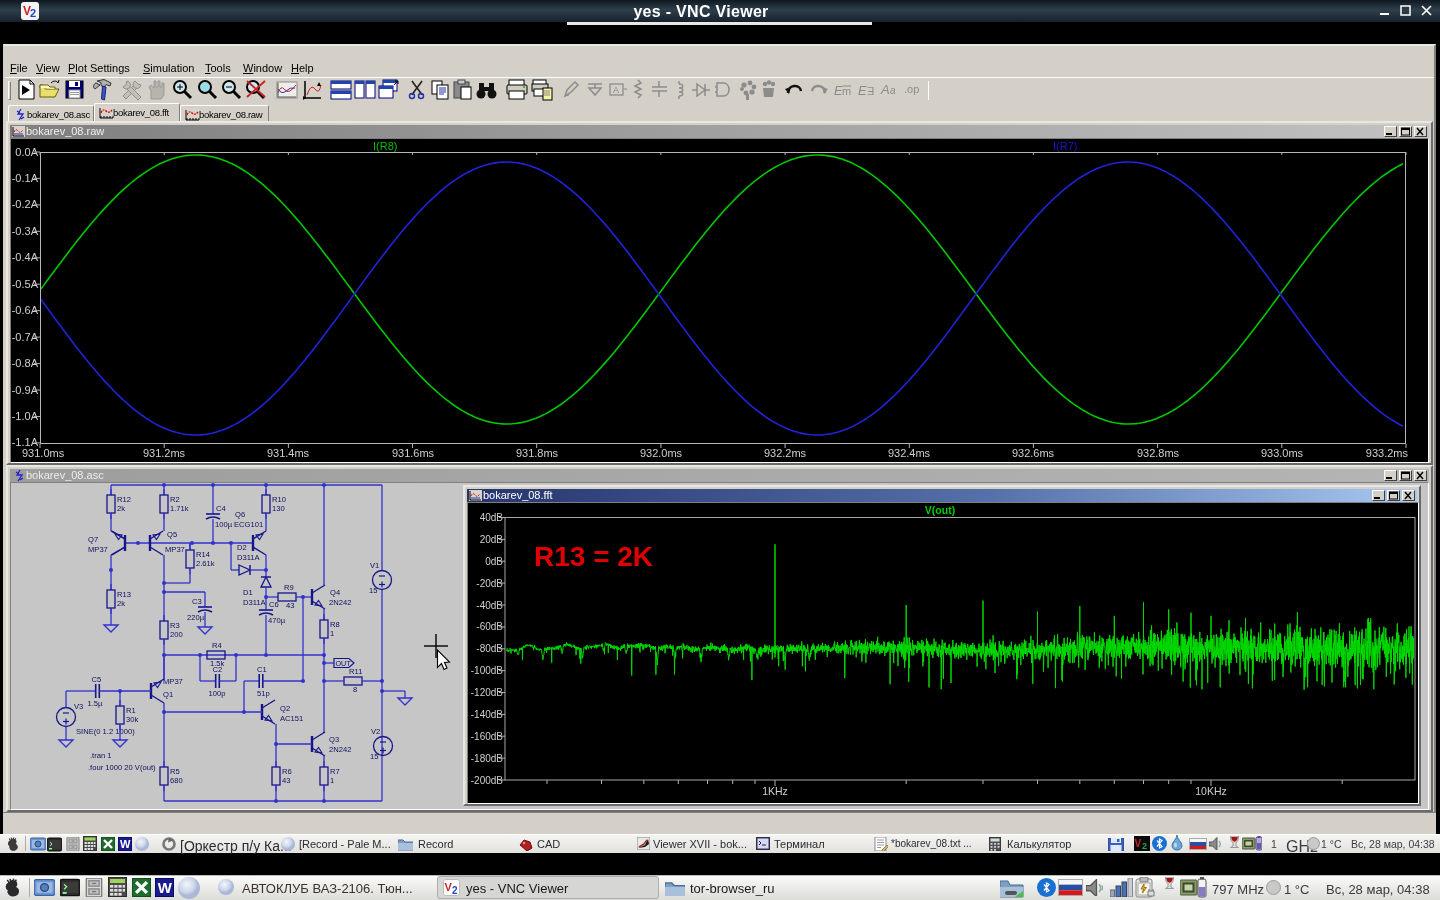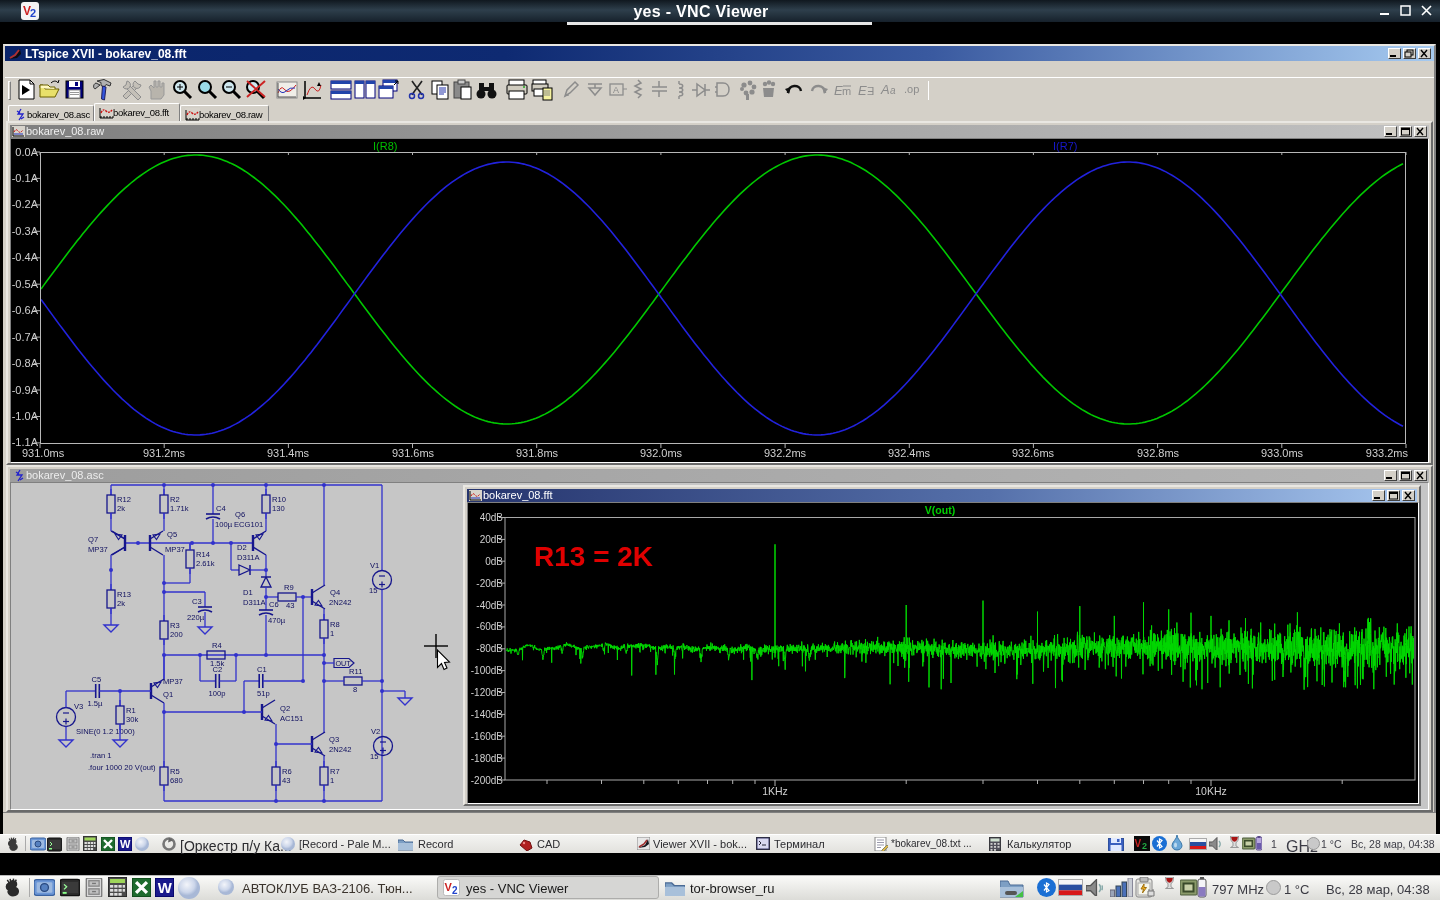--- a/index.html
+++ b/index.html
@@ -52,39 +52,28 @@
         <text x="9" y="15" font-size="11" font-weight="bold" fill="#2244cc">2</text>
       </svg>
  <svg class="abs" style="left:1378px;top:4px" width="60" height="14">
    <rect x="2" y="9" width="9" height="2" fill="#fff"></rect>
    <rect x="23" y="2" width="9" height="9" fill="none" stroke="#fff" stroke-width="1.5"></rect>
    <path d="M44 2 L53 11 M53 2 L44 11" stroke="#fff" stroke-width="1.6"></path>
  </svg>
 </div>
 <div class="abs" id="vncline"></div>
 <div class="abs" id="lt"></div>
-<div class="abs" id="lttitle">
- <svg class="abs" style="left:3px;top:1px" width="14" height="13">
-        <rect width="14" height="13" fill="#0a246a"></rect>
-        <path d="M1 12 L8 9 L12 2 L13 7 L9 11 Z" fill="#0c0c10"></path>
-        <path d="M2 11 L7 8 L11 3" stroke="#b03030" stroke-width="2" fill="none"></path>
-      </svg>
- <div class="t">LTspice XVII - bokarev_08.fft</div>
- <div class="wbtns" style="top:2px;right:3px">
-  <div class="wb"><svg width="11" height="9">
-            <rect x="1" y="6" width="6" height="2" fill="#000"></rect>
-          </svg></div>
-  <div class="wb"><svg width="11" height="9">
-            <rect x="3" y="1" width="6" height="5" fill="none" stroke="#000"></rect>
-            <rect x="1" y="3" width="6" height="5" fill="#d4d0c8" stroke="#000"></rect>
-          </svg></div>
-  <div class="wb"><svg width="11" height="9">
-            <path d="M2 1 L8 8 M8 1 L2 8" stroke="#000" stroke-width="1.4"></path>
-          </svg></div>
- </div>
+<div class="abs" id="ltmenu">
+ <span style="left:5px"><u>F</u>ile</span>
+ <span style="left:31px"><u>V</u>iew</span>
+ <span style="left:63px"><u>P</u>lot Settings</span>
+ <span style="left:138px"><u>S</u>imulation</span>
+ <span style="left:200px"><u>T</u>ools</span>
+ <span style="left:238px"><u>W</u>indow</span>
+ <span style="left:286px"><u>H</u>elp</span>
 </div>
 <div class="abs" id="lttools"></div>
 <div class="abs" style="left:8px;top:81px;width:3px;height:19px;border:1px solid;border-color:#fff #808080 #808080 #fff"></div>
 <svg class="abs" style="left:17px;top:79px" width="19" height="22" viewBox="0 0 19 22">
       <path d="M2 1 h11 l4 4 v15 h-15 z" fill="#fff" stroke="#000"></path>
       <path d="M13 1 v4 h4" fill="none" stroke="#000"></path>
       <path d="M5 6 L13 11 L5 16 Z" fill="#000"></path>
     </svg>
 <svg class="abs" style="left:39px;top:79px" width="21" height="22" viewBox="0 0 21 22">
       <path d="M1 6 L1 18 L16 18 L20 10 L6 10 L4 6 Z" fill="#e8e06a" stroke="#6a6000"></path>

